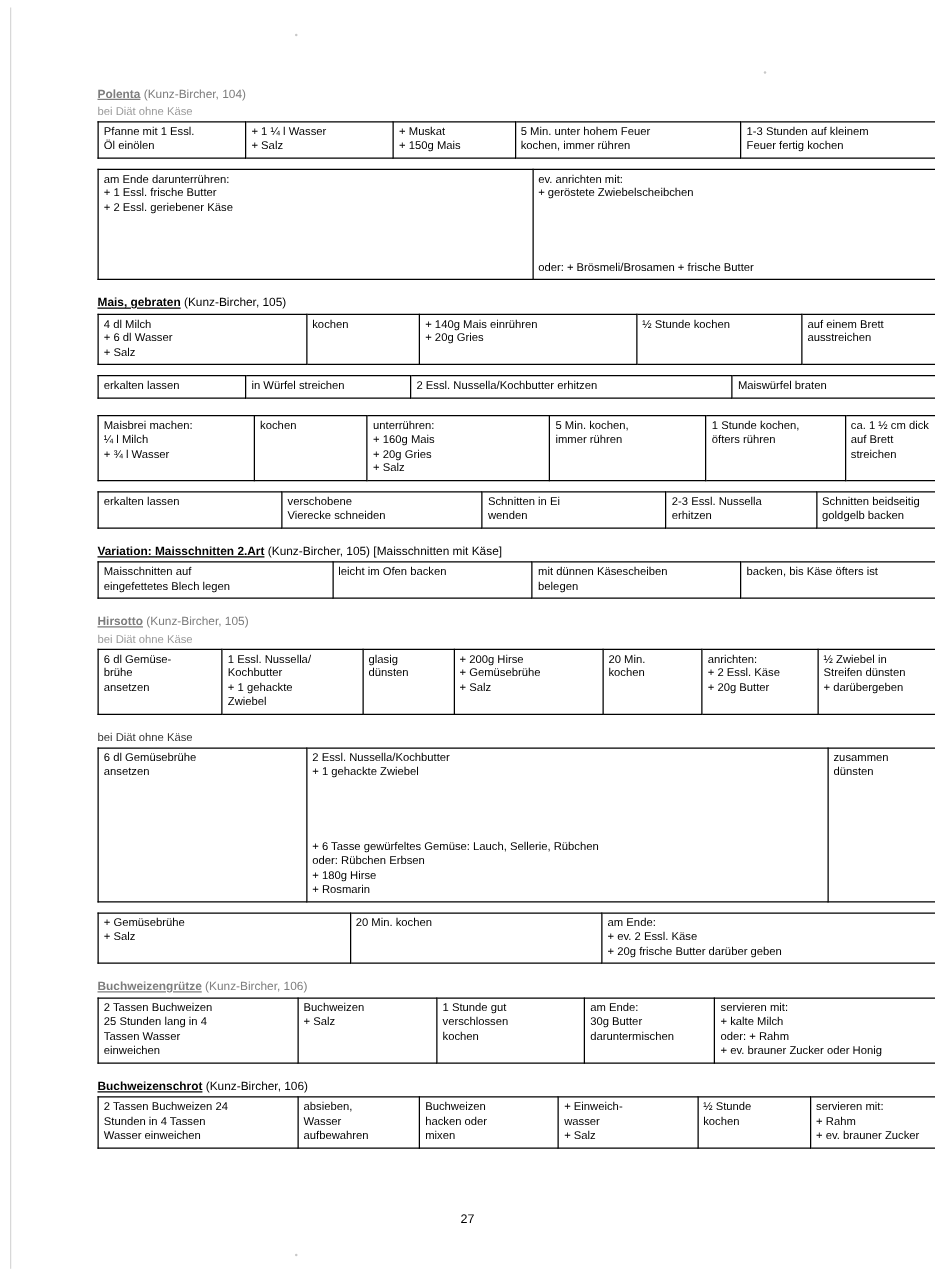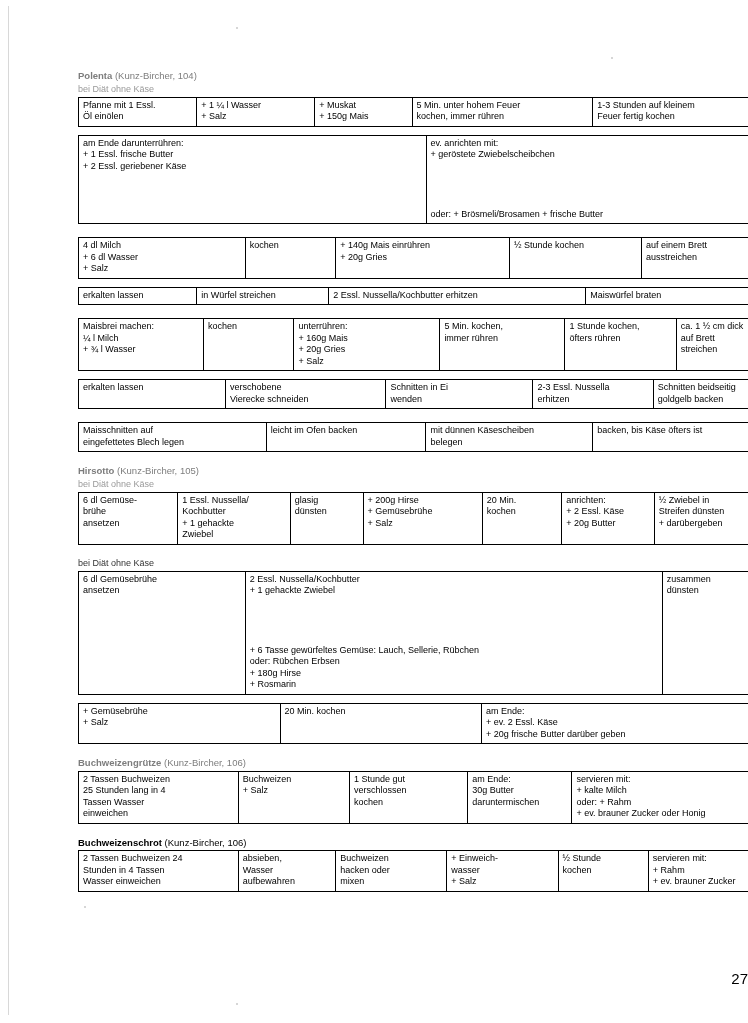--- a/index.html
+++ b/index.html
@@ -32,20 +32,21 @@
     margin-bottom: 2px;
   }
   .sec-title {
     font-size: 9.5px;
     line-height: 12px;
     margin: 0 0 1.5px 0;
     white-space: nowrap;
   }
   .sec-title .bold {
     font-weight: bold;
+    text-decoration: underline;
   }
   .sec-sub {
     font-size: 9px;
     line-height: 11px;
     margin: 0 0 2px 0;
     color: #333;
   }
   .faded {
     color: #9a9a9a;
   }
@@ -77,22 +78,22 @@
     height: 8px;
   }
   .gap-sm {
     height: 5px;
   }
   .pagenum {
     position: absolute;
     left: 0;
     top: 970px;
     width: 748px;
-    text-align: right;
-    font-size: 15px;
+    text-align: center;
+    font-size: 10px;
   }
   .speck {
     position: absolute;
     width: 2px;
     height: 2px;
     background: #c8c8c8;
     border-radius: 50%;
   }
   .border-frame {
     position: absolute;
@@ -167,20 +168,21 @@
                 <span class="ln">ev. anrichten mit:</span>
                 <span class="ln">+ geröstete Zwiebelscheibchen</span>
                 <span class="wrapln">oder: + Brösmeli/Brosamen + frische Butter</span>
               </td>
             </tr>
           </tbody>
         </table>
         <div class="gap"></div>
       </div>
       <div class="section">
+        <div class="sec-title"><span class="bold">Mais, gebraten</span><span> (Kunz-Bircher, 105)</span></div>
         <table class="grid">
           <colgroup>
             <col style="width: 24%;">
             <col style="width: 13%;">
             <col style="width: 25%;">
             <col style="width: 19%;">
             <col style="width: 19%;">
           </colgroup>
           <tbody>
             <tr>
@@ -304,20 +306,21 @@
               <td>
                 <span class="ln">Schnitten beidseitig</span>
                 <span class="ln">goldgelb backen</span>
               </td>
             </tr>
           </tbody>
         </table>
         <div class="gap"></div>
       </div>
       <div class="section">
+        <div class="sec-title"><span class="bold">Variation: Maisschnitten 2.Art</span><span> (Kunz-Bircher, 105) [Maisschnitten mit Käse]</span></div>
         <table class="grid">
           <colgroup>
             <col style="width: 27%;">
             <col style="width: 23%;">
             <col style="width: 24%;">
             <col style="width: 26%;">
           </colgroup>
           <tbody>
             <tr>
               <td>

